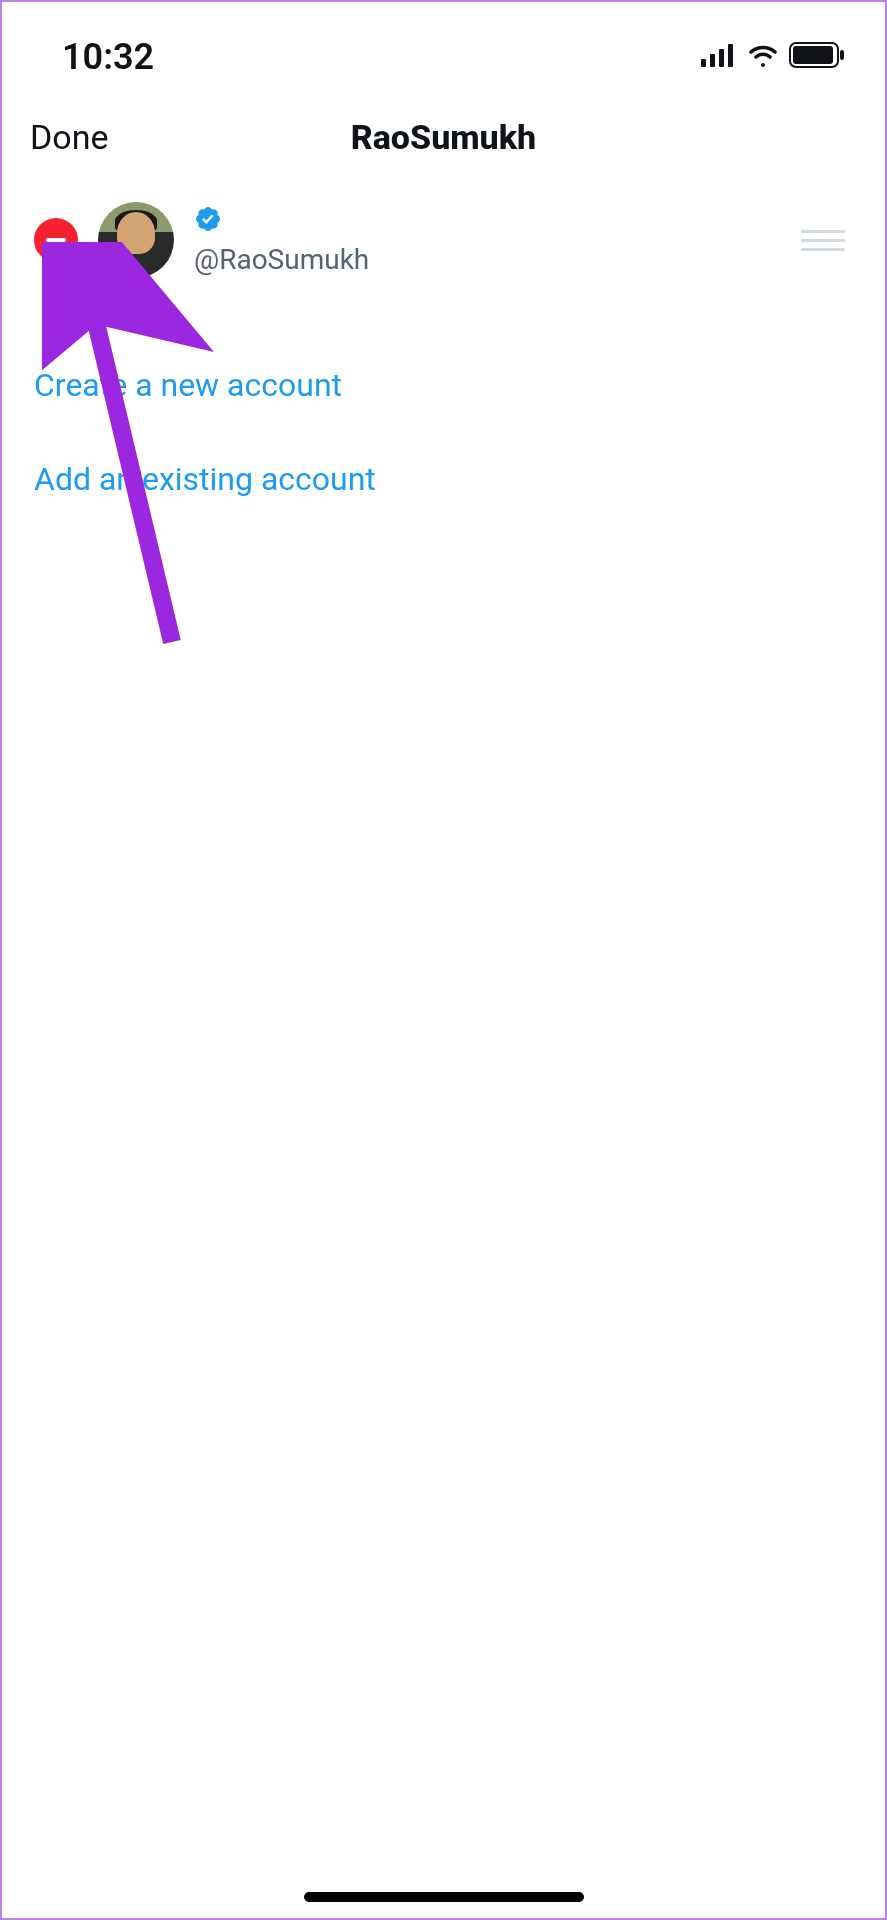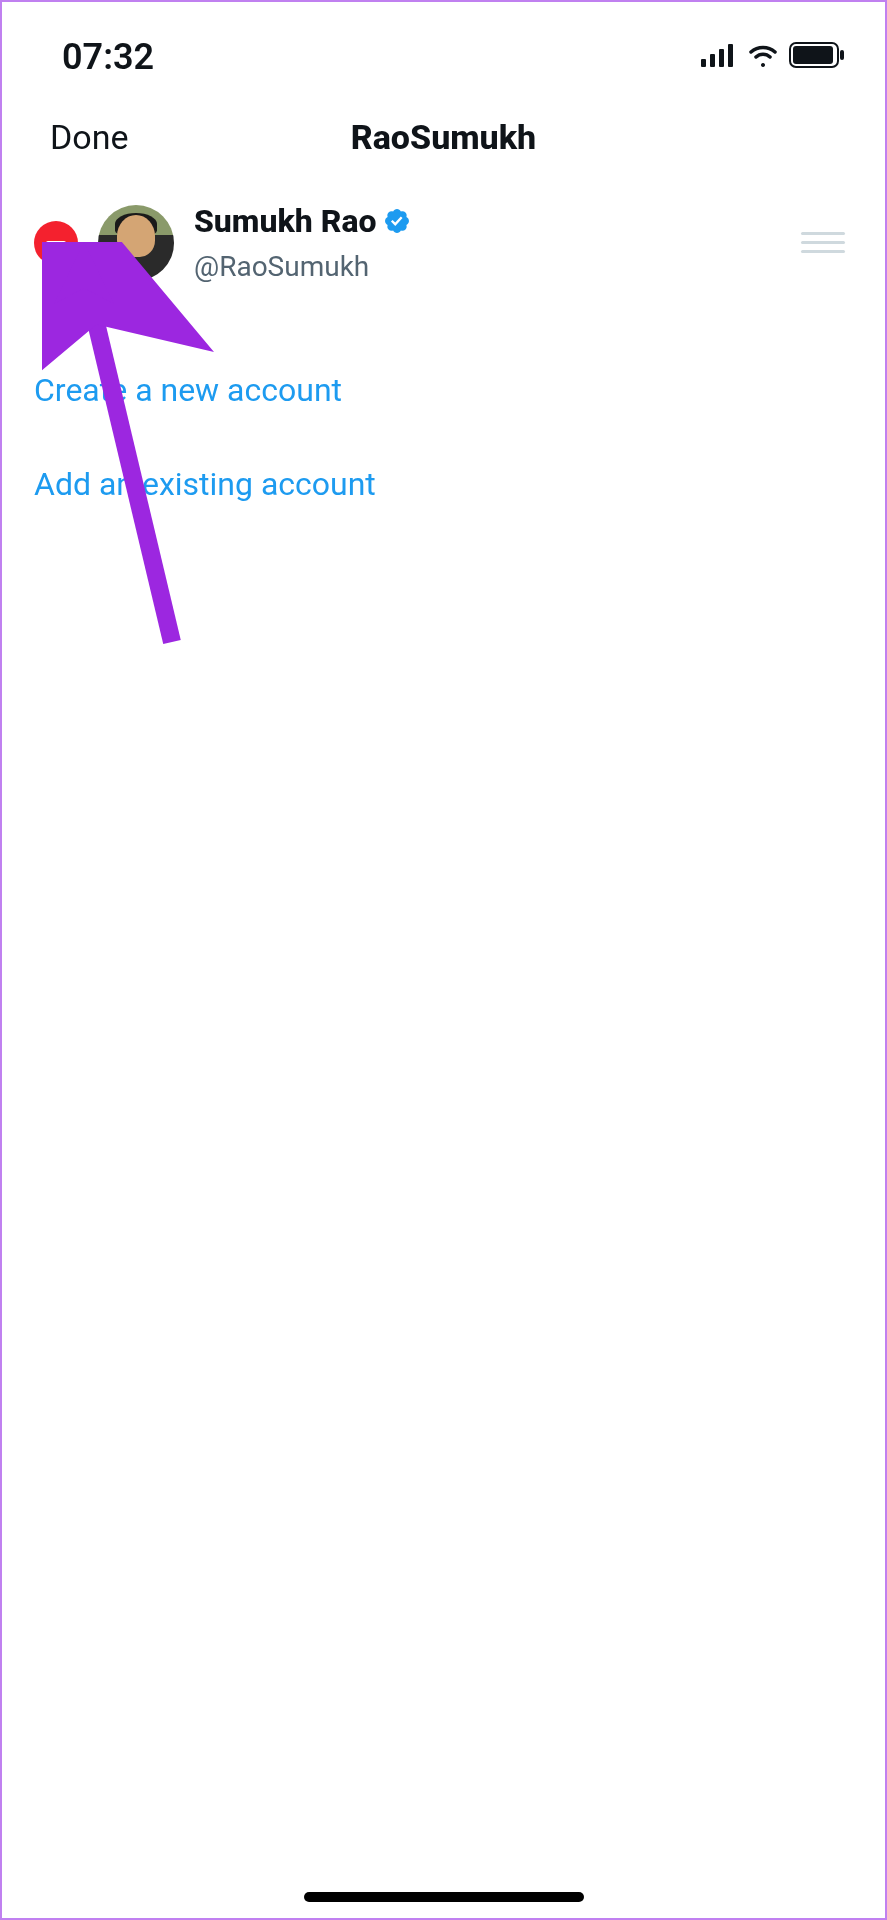--- a/index.html
+++ b/index.html
@@ -29,21 +29,21 @@
       color: #0f1419;
     }
     .status-icons {
       display: flex;
       align-items: center;
       gap: 10px;
     }
     .nav-bar {
       display: flex;
       align-items: center;
-      padding: 20px 48px;
+      padding: 20px 28px;
       position: relative;
       height: 90px;
     }
     .done-btn {
       font-size: 34px;
       font-weight: 400;
       color: #0f1419;
       cursor: pointer;
     }
     .page-title {
@@ -169,21 +169,21 @@
       position: absolute;
       top: 240px;
       left: 40px;
       pointer-events: none;
     }
   </style>
 </head>
 <body>
 
 <div class="status-bar">
-  <div class="time">07:32</div>
+  <div class="time">10:32</div>
   <div class="status-icons">
     <span>
       <svg width="36" height="24" viewBox="0 0 36 24">
         <rect x="0" y="16" width="5" height="8" rx="1" fill="#0f1419"></rect>
         <rect x="9" y="11" width="5" height="13" rx="1" fill="#0f1419"></rect>
         <rect x="18" y="6" width="5" height="18" rx="1" fill="#0f1419"></rect>
         <rect x="27" y="1" width="5" height="23" rx="1" fill="#0f1419"></rect>
       </svg>
     </span>
     <span>
@@ -211,21 +211,20 @@
 <div class="account-row">
   <div class="delete-btn">
     <div class="minus"></div>
   </div>
   <div class="avatar">
     <div class="avatar-hair"></div>
     <div class="avatar-face"></div>
   </div>
   <div class="account-info">
     <div class="account-name-row">
-      <span class="account-name">Sumukh Rao</span>
       <span class="verified-badge">
         <svg width="28" height="28" viewBox="0 0 24 24">
           <path fill="#1d9bf0" d="M22.25 12c0-1.43-.88-2.67-2.19-3.34.46-1.39.2-2.9-.81-3.91s-2.52-1.27-3.91-.81c-.66-1.31-1.91-2.19-3.34-2.19s-2.67.88-3.33 2.19c-1.4-.46-2.91-.2-3.92.81s-1.26 2.52-.8 3.91c-1.31.67-2.2 1.91-2.2 3.34s.89 2.67 2.2 3.34c-.46 1.39-.21 2.9.8 3.91s2.52 1.26 3.91.81c.67 1.31 1.91 2.19 3.34 2.19s2.68-.88 3.34-2.19c1.39.45 2.9.2 3.91-.81s1.27-2.52.81-3.91c1.31-.67 2.19-1.91 2.19-3.34zm-11.71 4.2L6.8 12.46l1.41-1.42 2.26 2.26 4.8-5.23 1.47 1.36-6.2 6.77z"></path>
         </svg>
       </span>
     </div>
     <div class="account-handle">@RaoSumukh</div>
   </div>
   <div class="drag-handle">
     <div class="line"></div>

